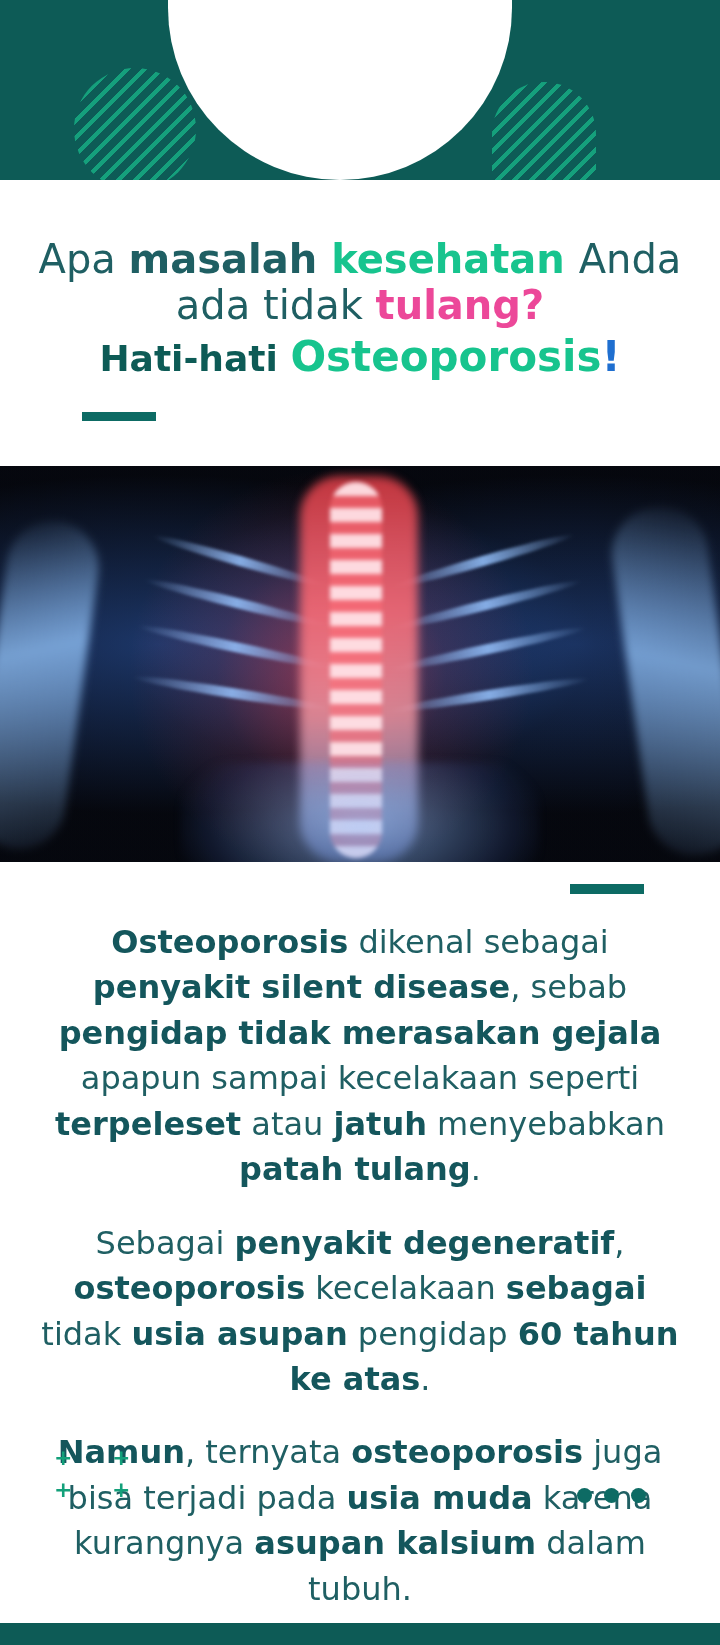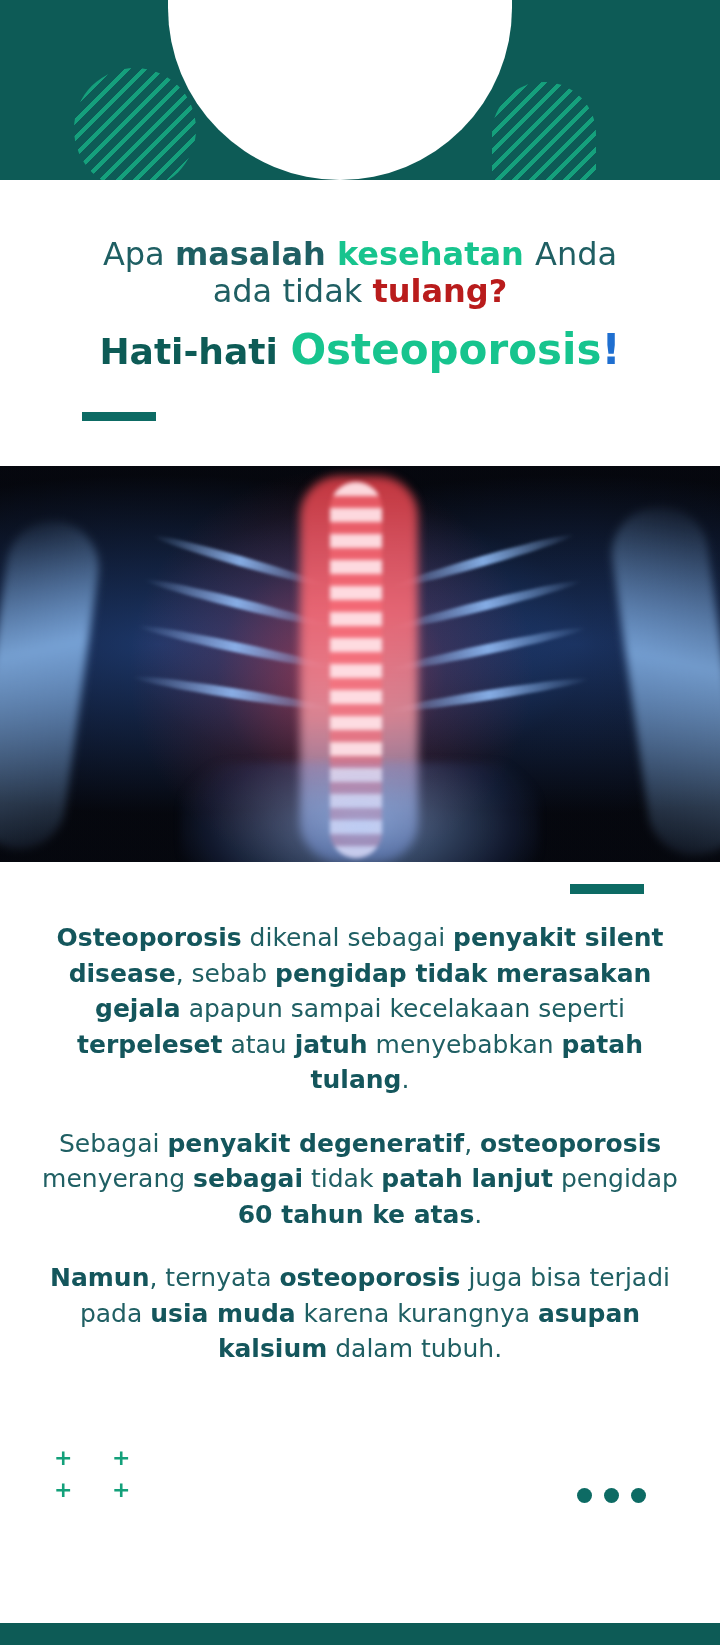--- a/index.html
+++ b/index.html
@@ -73,34 +73,34 @@
   
   .headline {
     position: absolute;
     top: 236px;
     left: 0;
     width: 720px;
     text-align: center;
     line-height: 1.16;
   }
   .headline .l1, .headline .l2 {
-    font-size: 32px;
+    font-size: 40px;
     color: #1f5f63;
     font-weight: 400;
   }
   .headline .l3 {
     font-size: 36px;
     color: #0d5b56;
     font-weight: 700;
     display: block;
-    margin-top: 16px;
+    margin-top: 4px;
   }
   .hl-bold-dark { font-weight: 700; color: #1f5f63; }
   .hl-green { font-weight: 700; color: #17c48e; }
-  .hl-blue { font-weight: 700; color: #b91c1c; }
+  .hl-blue { font-weight: 700; color: #ec4899; }
   .hl-big-green {
     font-weight: 700;
     color: #17c48e;
     font-size: 42px;
   }
   .hl-blue-excl { font-weight: 700; color: #1f6fd0; font-size: 42px; }
 
   .rule-small {
     position: absolute;
     top: 412px;
@@ -204,21 +204,21 @@
     height: 10px;
     background: #0d6b64;
   }
   .body-copy {
     position: absolute;
     top: 920px;
     left: 40px;
     width: 640px;
     text-align: center;
     color: #1f5f63;
-    font-size: 25px;
+    font-size: 32px;
     line-height: 1.42;
   }
   .body-copy p { margin: 0 0 28px 0; }
   .body-copy p:last-child { margin-bottom: 0; }
   .b { font-weight: 700; color: #14565c; }
 
   
   .plus-grid {
     position: absolute;
     left: 54px;
@@ -299,21 +299,21 @@
   <div class="rib" style="left:388px; top:224px; width:202px; transform:rotate(-9deg);"></div>
   <div class="spine"></div>
   <div class="spine-core"></div>
   <div class="pelvis"></div>
 </div>
 
 <div class="rule-right"></div>
 
 <div class="body-copy">
   <p><span class="b">Osteoporosis</span><span> dikenal sebagai </span><span class="b">penyakit silent disease</span><span>, sebab </span><span class="b">pengidap tidak merasakan gejala</span><span> apapun sampai kecelakaan seperti </span><span class="b">terpeleset</span><span> atau </span><span class="b">jatuh</span><span> menyebabkan </span><span class="b">patah tulang</span><span>.</span></p>
-  <p><span>Sebagai </span><span class="b">penyakit degeneratif</span><span>, </span><span class="b">osteoporosis</span><span> menyerang </span><span class="b">sebagai</span><span> tidak </span><span class="b">patah lanjut</span><span> pengidap </span><span class="b">60 tahun ke atas</span><span>.</span></p>
+  <p><span>Sebagai </span><span class="b">penyakit degeneratif</span><span>, </span><span class="b">osteoporosis</span><span> kecelakaan </span><span class="b">sebagai</span><span> tidak </span><span class="b">usia asupan</span><span> pengidap </span><span class="b">60 tahun ke atas</span><span>.</span></p>
   <p><span class="b">Namun</span><span>, ternyata </span><span class="b">osteoporosis</span><span> juga bisa terjadi pada </span><span class="b">usia muda</span><span> karena kurangnya </span><span class="b">asupan kalsium</span><span> dalam tubuh.</span></p>
 </div>
 
 <div class="plus-grid">
   <div>+&nbsp;+</div>
   <div>+&nbsp;+</div>
 </div>
 
 <div class="dots">
   <span></span>

